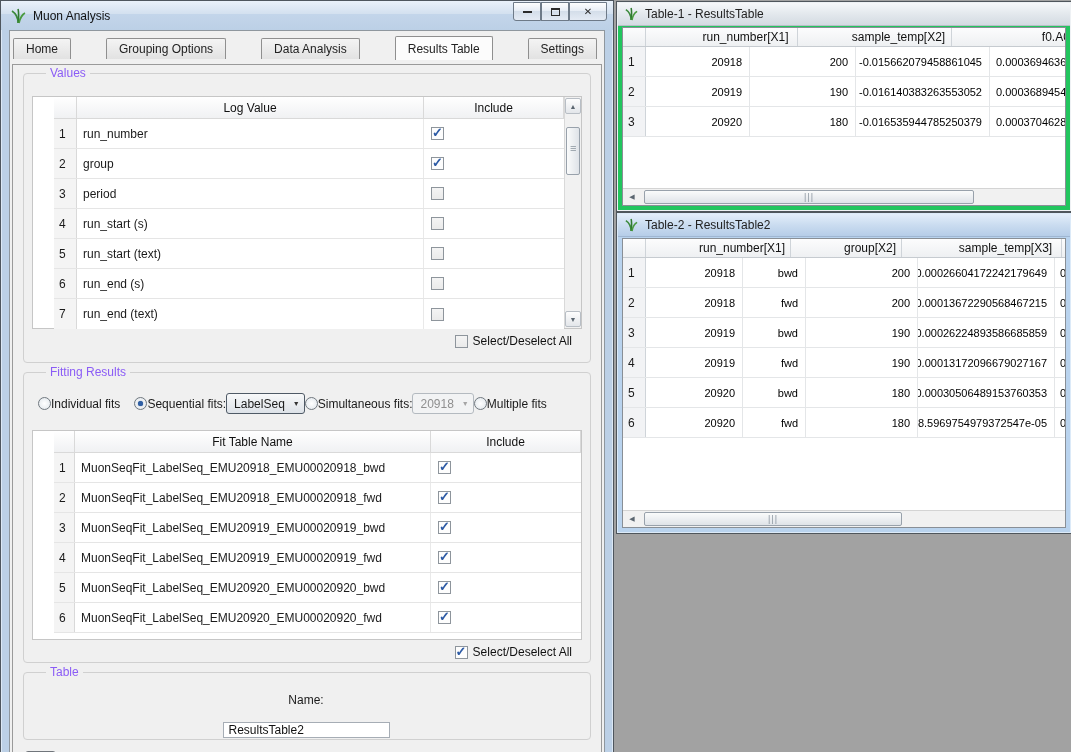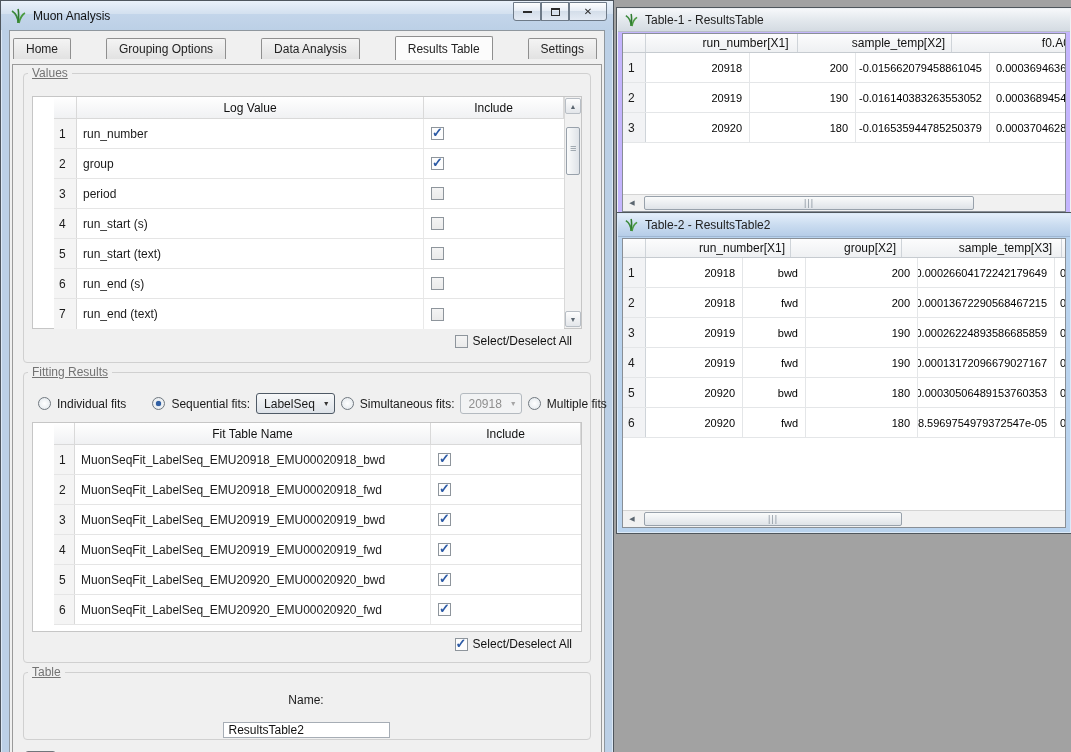--- a/index.html
+++ b/index.html
@@ -26,21 +26,21 @@
   
   .tabbar { display:flex; align-items:flex-end; padding:6px 0 0 3px; height:28px; position:relative; z-index:2;gap:36px; }
   .tab { height:21px; padding:3px 12px 0; background:linear-gradient(#f4f4f4,#e2e2e2);
     border:1px solid #8f8f8f; border-bottom:none; margin-right:-1px; border-radius:2px 2px 0 0; color:#222; }
   .tab.on { height:24px; background:#fcfcfc; padding-top:5px; margin-bottom:-1px; position:relative; z-index:3; }
   .tabpanel { position:absolute; left:2px; right:2px; top:33px; bottom:0; background:#f0f0f0;
     border:1px solid #9a9a9a; padding:8px 10px 0 10px; }
 
   
   .gbox { position:relative; border:1px solid #d0d0d0; border-radius:4px; margin-bottom:9px; background:#f0f0f0; }
-  .gbox > .glabel { position:absolute; top:-8px; left:4px; background:#f0f0f0; padding:0 4px; color:#737373;text-decoration:underline; }
+  .gbox > .glabel { position:absolute; top:-8px; left:22px; background:#f0f0f0; padding:0 4px; color:#8b5cf6; }
 
   
   .cb { width:13px; height:13px; border:1px solid #8e959c; background:linear-gradient(#f4f4f4,#eaeaea); position:relative; flex:none; }
   .cb.on { background:#fdfdfd; }
   .cb.on::after { content:"✓"; position:absolute; left:0px; top:-3px; color:#2c5aa5; font-size:13px; font-weight:bold; }
   .rd { width:13px; height:13px; border:1px solid #70787f; border-radius:50%; background:radial-gradient(#ffffff,#dfe5ea); position:relative; flex:none; }
   .rd.on::after { content:""; position:absolute; left:3px; top:3px; width:5px; height:5px; border-radius:50%; background:#2f5fa5; box-shadow:0 0 1px #244a80; }
 
   
   .ltable { position:relative; border:1px solid #c6c6c6; background:#fff;padding-left:21px; }
@@ -58,38 +58,38 @@
   .vscroll .arr { position:absolute; left:0; width:16px; height:16px; display:flex; align-items:center; justify-content:center;
     font-size:7px; color:#5b6670; background:linear-gradient(#fdfdfd,#e3e6ea); border:1px solid #b8bec5; border-radius:2px; }
   .vscroll .up { top:1px; } .vscroll .dn { bottom:1px; }
   .vthumb { position:absolute; left:1px; width:14px; top:30px; height:48px; border:1px solid #98a1ab;
     border-radius:2px; background:linear-gradient(90deg,#fafbfb,#dfe3e8); }
   .vthumb::after { content:"≡"; position:absolute; left:3px; top:14px; color:#8b959f; font-size:11px; }
 
   .selrow { display:flex; justify-content:flex-end; align-items:center; gap:5px; padding:5px 10px 9px 0; color:#111; }
 
   
-  .fitopts { display:flex; align-items:center; gap:6px; padding:16px 0 8px 6px; white-space:nowrap; }
+  .fitopts { display:flex; align-items:center; gap:0; padding:16px 0 16px 6px; white-space:nowrap; }
   .fitopts .sp { width:14px; flex:none; }
   .combo { height:21px; border:1px solid #4f5a66; border-radius:3px; background:linear-gradient(#f8f9fa,#dde2e8);
     display:flex; align-items:center; padding:0 4px 0 7px; gap:8px; }
   .combo .carr { font-size:7px; color:#333; }
   .combo.dis { border-color:#b4bac0; color:#8f8f8f; background:#f2f3f4; }
   .combo.dis .carr { color:#a5a5a5; }
 
   
   .name-row { display:flex; align-items:center; gap:15px; padding:20px 10px 16px 8px;flex-direction:column; }
   .name-input { flex:1; height:22px; border:1px solid #a6adb5; background:#fff; padding:0 5px; font:inherit; color:#111; }
   .btn { height:24px; padding:8px 11px; border:1px solid #70757b; border-radius:3px;
     background:linear-gradient(#f6f6f6,#e9eaeb 45%,#d9dbde 46%,#e8e9eb); color:#111; display:inline-flex; align-items:center; }
   .help-btn { width:31px; height:22px; margin:2px 0 0 2px; justify-content:center; }
 
   
   .twin { position:absolute; left:616px; width:456px; border:1px solid #4f565c; }
-  .twin.inactive { background:#c4b5fd; box-shadow:inset 0 0 0 1px #eef1f4;margin-top:6px; }
+  .twin.inactive { background:#22c55e; box-shadow:inset 0 0 0 1px #eef1f4; }
   .twin.active { background:#b9d3ee; box-shadow:inset 0 0 0 1px #dcEAf8; }
   .tw-title { height:23px; display:flex; align-items:center; gap:7px; padding-left:7px; margin:1px; }
   .twin.inactive .tw-title { background:linear-gradient(#f6f8fa,#e3e8ed 50%,#d4dbe2); border-bottom:1px solid #b7bec6; }
   .twin.active .tw-title { background:linear-gradient(#e3eefa,#cadcf0 50%,#b6cde8); border-bottom:1px solid #9fb6d2; }
   .tw-title .ttl { color:#222; }
   .tw-body { position:absolute; left:5px; right:5px; top:25px; bottom:5px; background:#fff; border:1px solid #898f96; overflow:hidden; }
 
   .rhead { display:grid; height:19px; background:linear-gradient(#fcfcfd,#eef0f2); border-bottom:1px solid #c6cbd0;gap:48px; }
   .rhead > div { display:flex; align-items:center; justify-content:center; border-right:1px solid #cfd4d9; color:#111; overflow:hidden; white-space:nowrap; }
   .rrow { display:grid; height:30px; border-bottom:1px solid #e4e6e8; background:#fff; }

